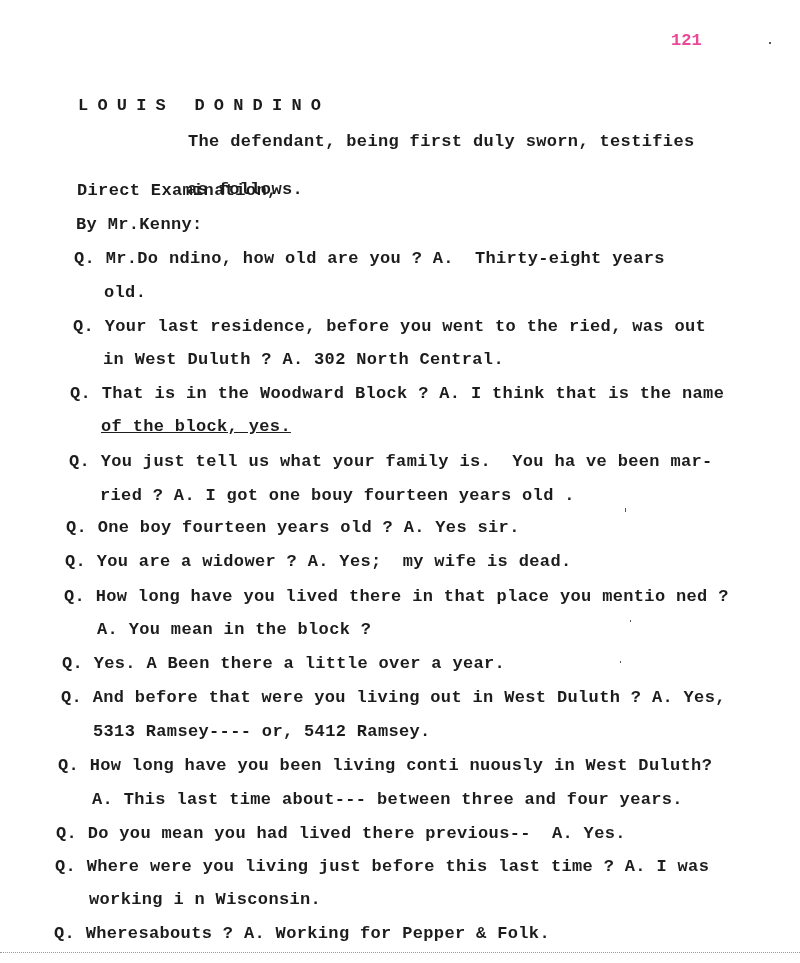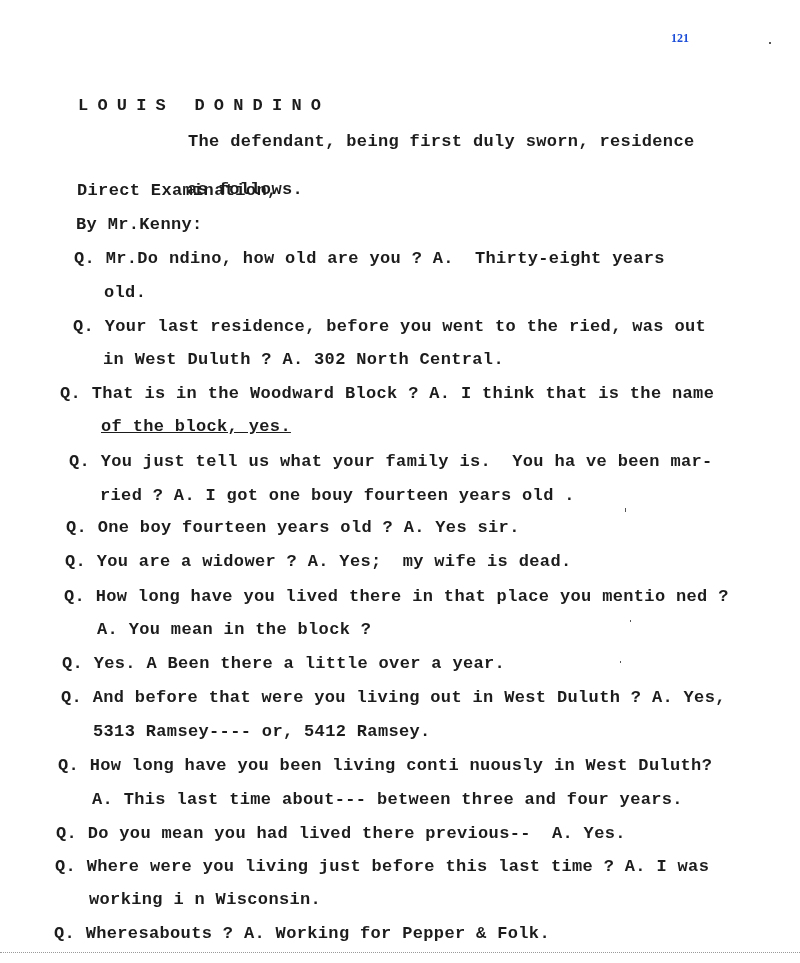--- a/index.html
+++ b/index.html
@@ -28,24 +28,23 @@
       font-size: 17px;
       font-weight: bold;
       letter-spacing: 0.35px;
       line-height: 18px;
       color: #1c1c1c;
     }
     .page-number {
       position: absolute;
       left: 671px;
       top: 31px;
-      font-size: 12px;
+      font-size: 17px;
       font-weight: bold;
-      color: #1d4ed8;
-      font-family: Liberation Serif, serif;
+      color: #ec4899;
     }
     .heading {
       letter-spacing: 9.2px;
     }
     .speck {
       position: absolute;
       width: 2px;
       height: 2px;
       background: #555;
     }
@@ -60,32 +59,32 @@
   </style>
 </head>
 <body>
 
 <div class="page">
 
   <div class="page-number">121</div>
 
   <div class="line heading" style="left:78px; top:97px;">LOUIS DONDINO</div>
 
-  <div class="line" style="left:188px; top:133px;">The defendant, being first duly sworn, residence</div>
+  <div class="line" style="left:188px; top:133px;">The defendant, being first duly sworn, testifies</div>
   <div class="line" style="left:187px; top:149px;margin-top:32px;">as follows.</div>
 
   <div class="line" style="left:77px; top:182px;">Direct Examination,</div>
 
   <div class="line" style="left:76px; top:216px;">By Mr.Kenny:</div>
 
   <div class="line" style="left:74px; top:250px;">Q. Mr.Do ndino, how old are you ? A.  Thirty-eight years</div>
   <div class="line" style="left:104px; top:284px;">old.</div>
   <div class="line" style="left:73px; top:318px;">Q. Your last residence, before you went to the ried, was out</div>
   <div class="line" style="left:103px; top:351px;">in West Duluth ? A. 302 North Central.</div>
-  <div class="line" style="left:60px; top:385px;">Q. That is in the Woodward Block ? A. I think that is the name</div>
+  <div class="line" style="left:70px; top:385px;">Q. That is in the Woodward Block ? A. I think that is the name</div>
   <div class="line" style="left:101px; top:418px;text-decoration:underline;">of the block, yes.</div>
   <div class="line" style="left:69px; top:453px;">Q. You just tell us what your family is.  You ha ve been mar-</div>
   <div class="line" style="left:100px; top:487px;">ried ? A. I got one bouy fourteen years old .</div>
   <div class="line" style="left:66px; top:519px;">Q. One boy fourteen years old ? A. Yes sir.</div>
   <div class="line" style="left:65px; top:553px;">Q. You are a widower ? A. Yes;  my wife is dead.</div>
   <div class="line" style="left:64px; top:588px;">Q. How long have you lived there in that place you mentio ned ?</div>
   <div class="line" style="left:97px; top:621px;">A. You mean in the block ?</div>
   <div class="line" style="left:62px; top:655px;">Q. Yes. A Been there a little over a year.</div>
   <div class="line" style="left:61px; top:689px;">Q. And before that were you living out in West Duluth ? A. Yes,</div>
   <div class="line" style="left:93px; top:723px;">5313 Ramsey---- or, 5412 Ramsey.</div>

